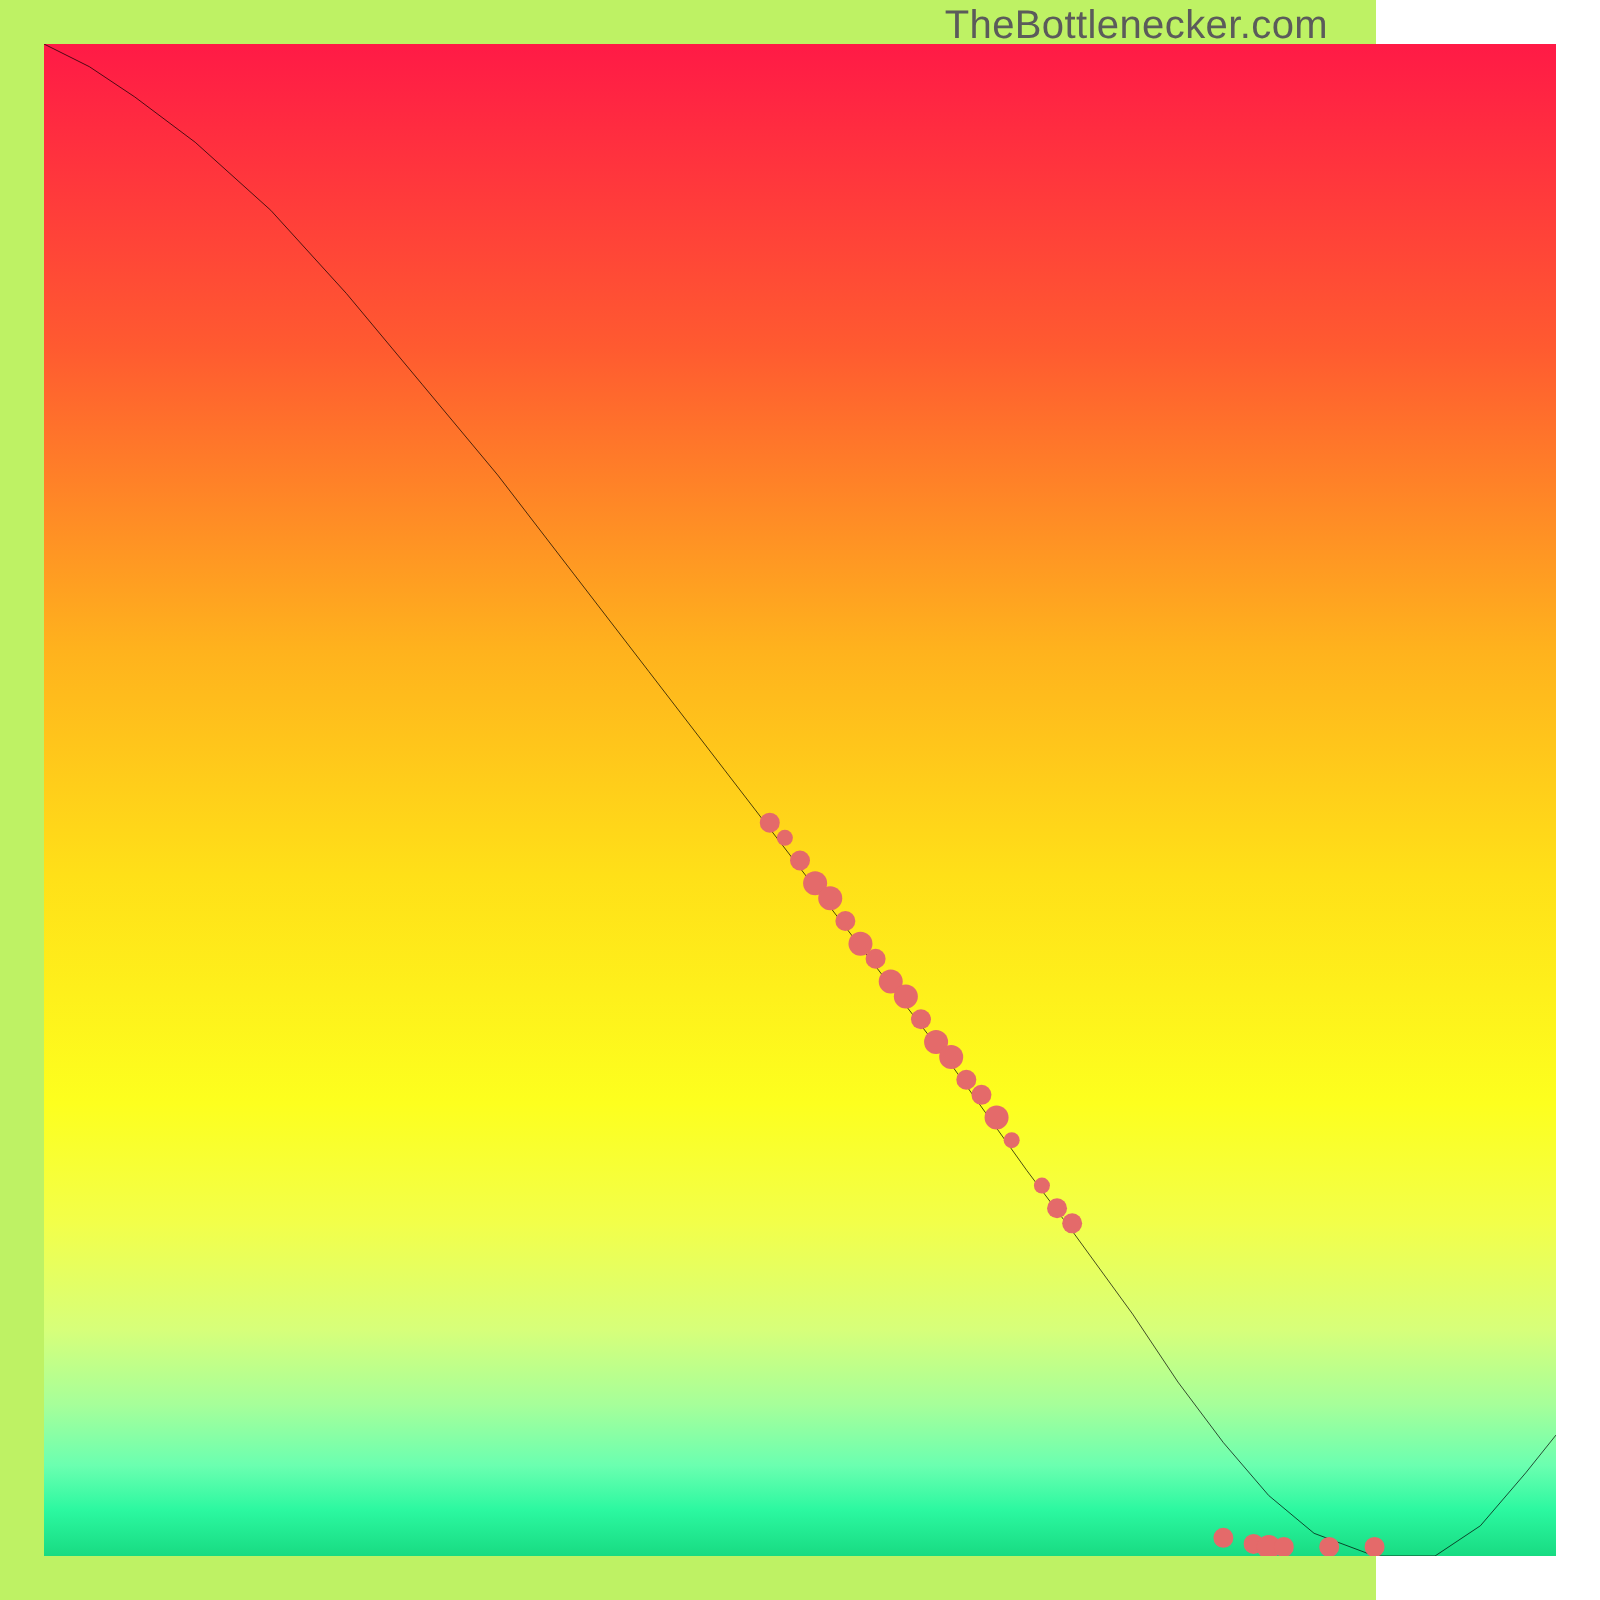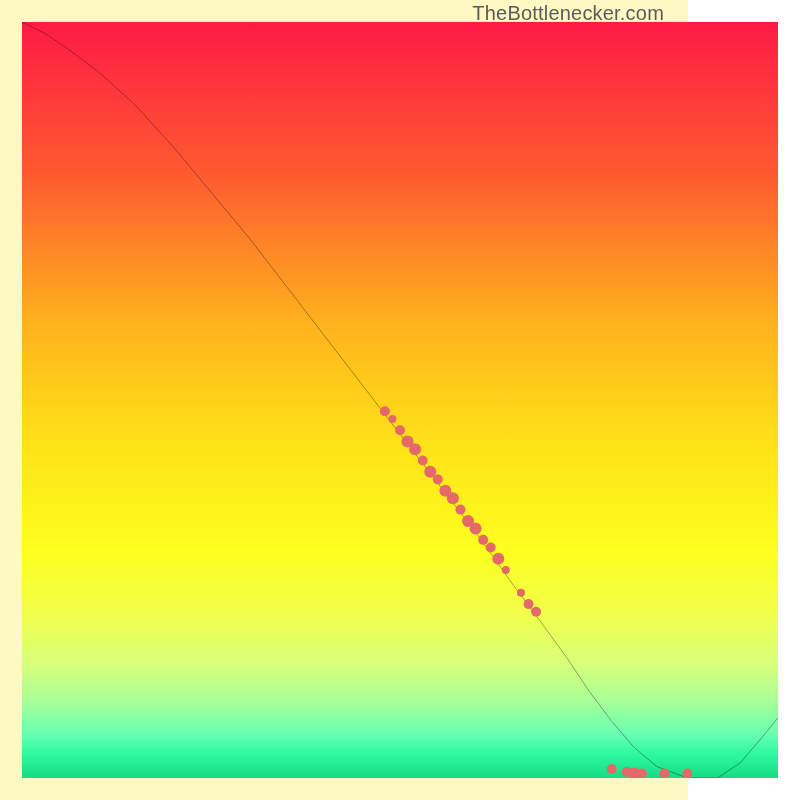--- a/index.html
+++ b/index.html
@@ -1,21 +1,21 @@
 <!DOCTYPE html>
 <html><head>
 <meta charset="utf-8">
 <style>
   * { margin: 0; padding: 0; box-sizing: border-box; }
   html, body { width: 800px; height: 800px; overflow: hidden; }
   .chart-container {
     position: relative;
     width: 688px;
     height: 800px;
-    background: #fef9c3;
+    background: #bef264;
   }
   .plot-area {
     position: absolute;
     left: 22px;
     top: 22px;
     width: 756px;
     height: 756px;
   }
   .gradient-bg {
     position: absolute;

